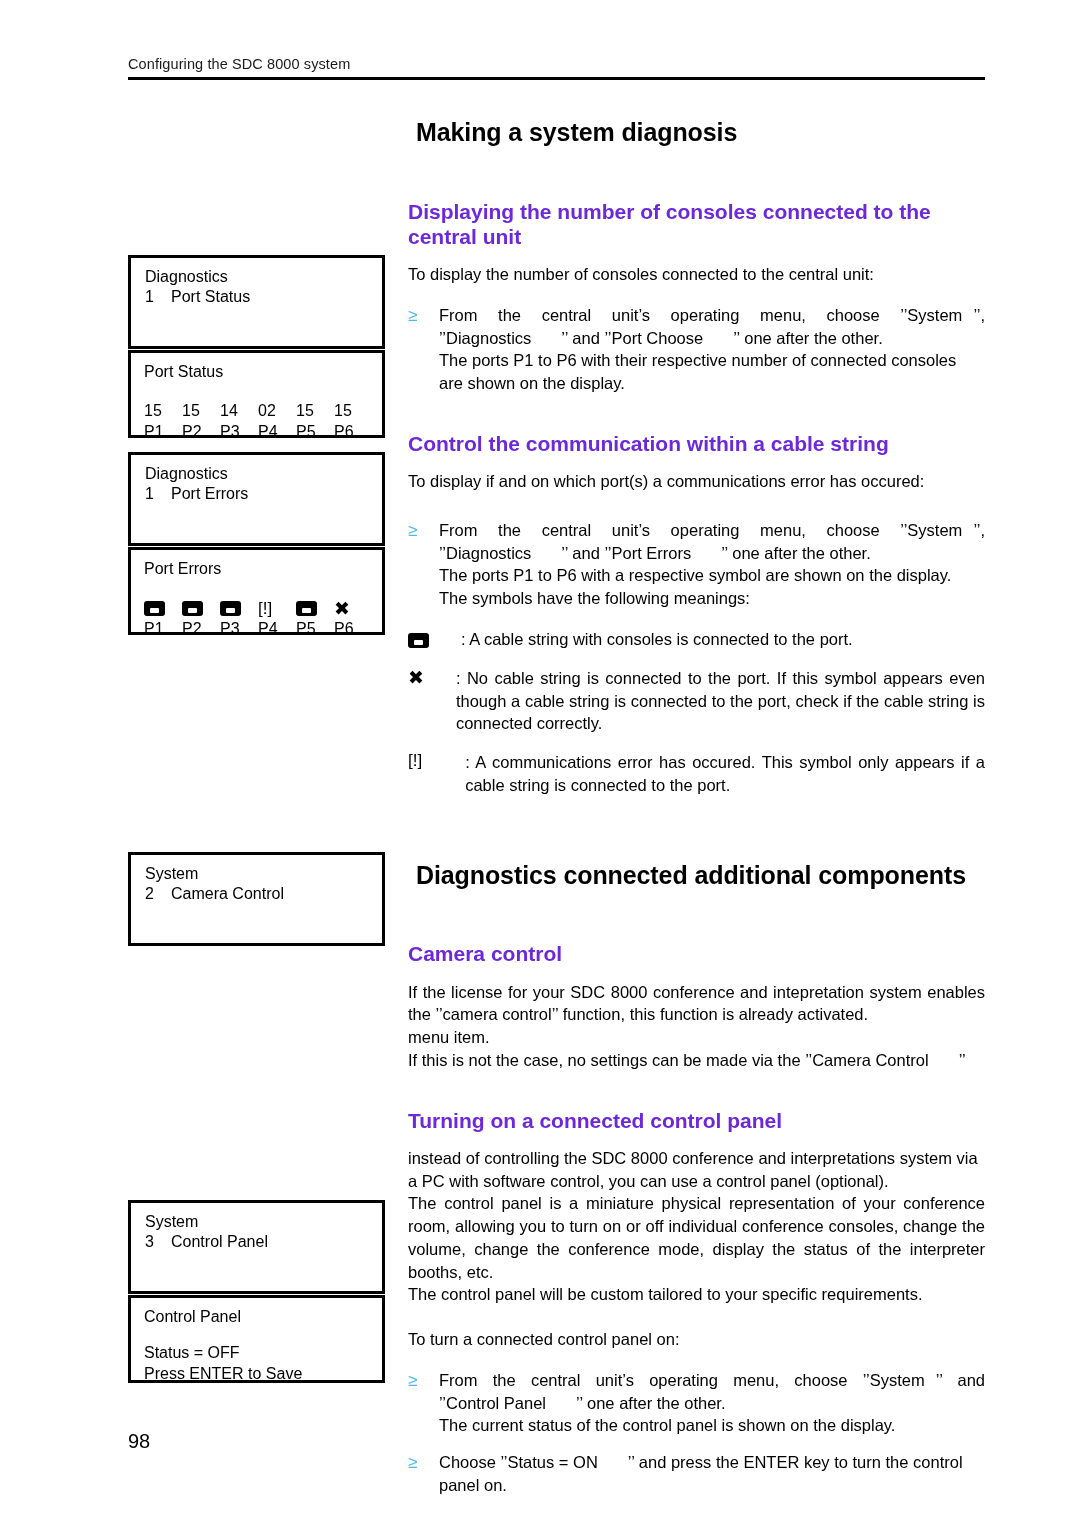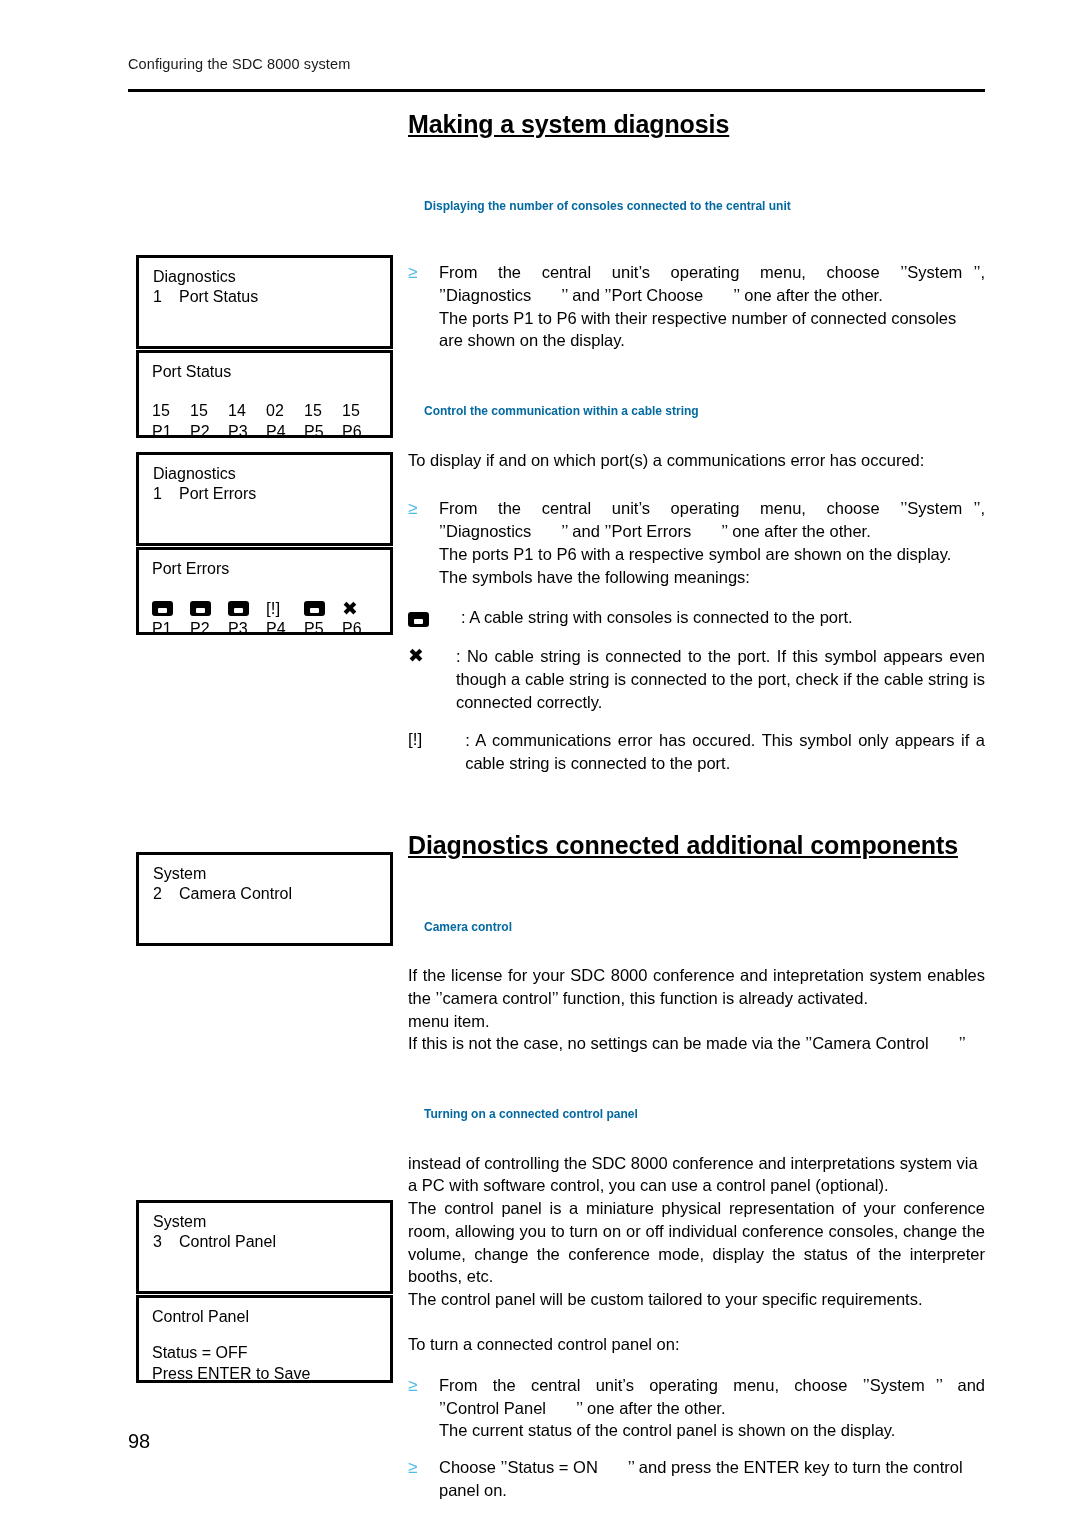--- a/index.html
+++ b/index.html
@@ -20,21 +20,21 @@
   .page-header {
     position: absolute;
     left: 128px;
     top: 56px;
     width: 857px;
   }
   .page-header .header-text {
     font-size: 14.5px;
     letter-spacing: 0.1px;
     color: #1a1a1a;
-    padding-bottom: 17px;
+    padding-bottom: 5px;
     display: block;
   }
   .header-rule {
     height: 3px;
     background: #000;
     width: 100%;
   }
 
   
   .gutter {
@@ -48,31 +48,30 @@
     left: 408px;
     top: 110px;
     width: 577px;
   }
 
   
   h1.section-title {
     font-size: 25px;
     font-weight: bold;
     letter-spacing: -0.1px;
-    margin: 0;
+    margin: 8px;
     padding: 0;
     line-height: 1.15;
     color: #000;
-    text-decoration: underline;
   }
   h2.sub-title {
-    font-size: 12px;
+    font-size: 21px;
     font-weight: bold;
-    color: #0369a1;
-    margin: 16px;
+    color: #6d28d9;
+    margin: 0;
     padding: 0;
     line-height: 1.2;
   }
 
   
   p.body-text {
     font-size: 16.5px;
     line-height: 1.38;
     margin: 0;
     padding: 0;
@@ -201,21 +200,21 @@
     text-align: left;
   }
   .port-val {
     height: 22px;
     display: flex;
     align-items: center;
   }
   .port-lbl { height: 20px; }
 
   
-  .fig { position: absolute; left: 8px; width: 277px; }
+  .fig { position: absolute; left: 0; width: 277px; }
 </style>
 </head>
 <body>
 
 <div class="page-header">
   <span class="header-text">Configuring the SDC 8000 system</span>
   <div class="header-rule"></div>
 </div>
 
 <div class="gutter">
@@ -335,20 +334,21 @@
 
 </div>
 
 <div class="content">
 
   <h1 class="section-title">Making a system diagnosis</h1>
   <div class="sp-44"></div>
 
   <h2 class="sub-title">Displaying the number of consoles connected to the central unit</h2>
   <div class="sp-14"></div>
+  <p class="body-text">To display the number of consoles connected to the central unit:</p>
   <div class="sp-18"></div>
 
   <div class="step">
     <div class="step-marker">≥</div>
     <div class="step-body">
       <p class="jline"><span>From the central unit’s operating menu, choose ’’System</span><span class="mgap-s"></span><span>’’,</span></p>
       <p><span>’’Diagnostics</span><span class="mgap"></span><span>’’ and ’’Port Choose</span><span class="mgap"></span><span>’’ one after the other.</span></p>
       <p>The ports P1 to P6 with their respective number of connected consoles</p>
       <p>are shown on the display.</p>
     </div>

